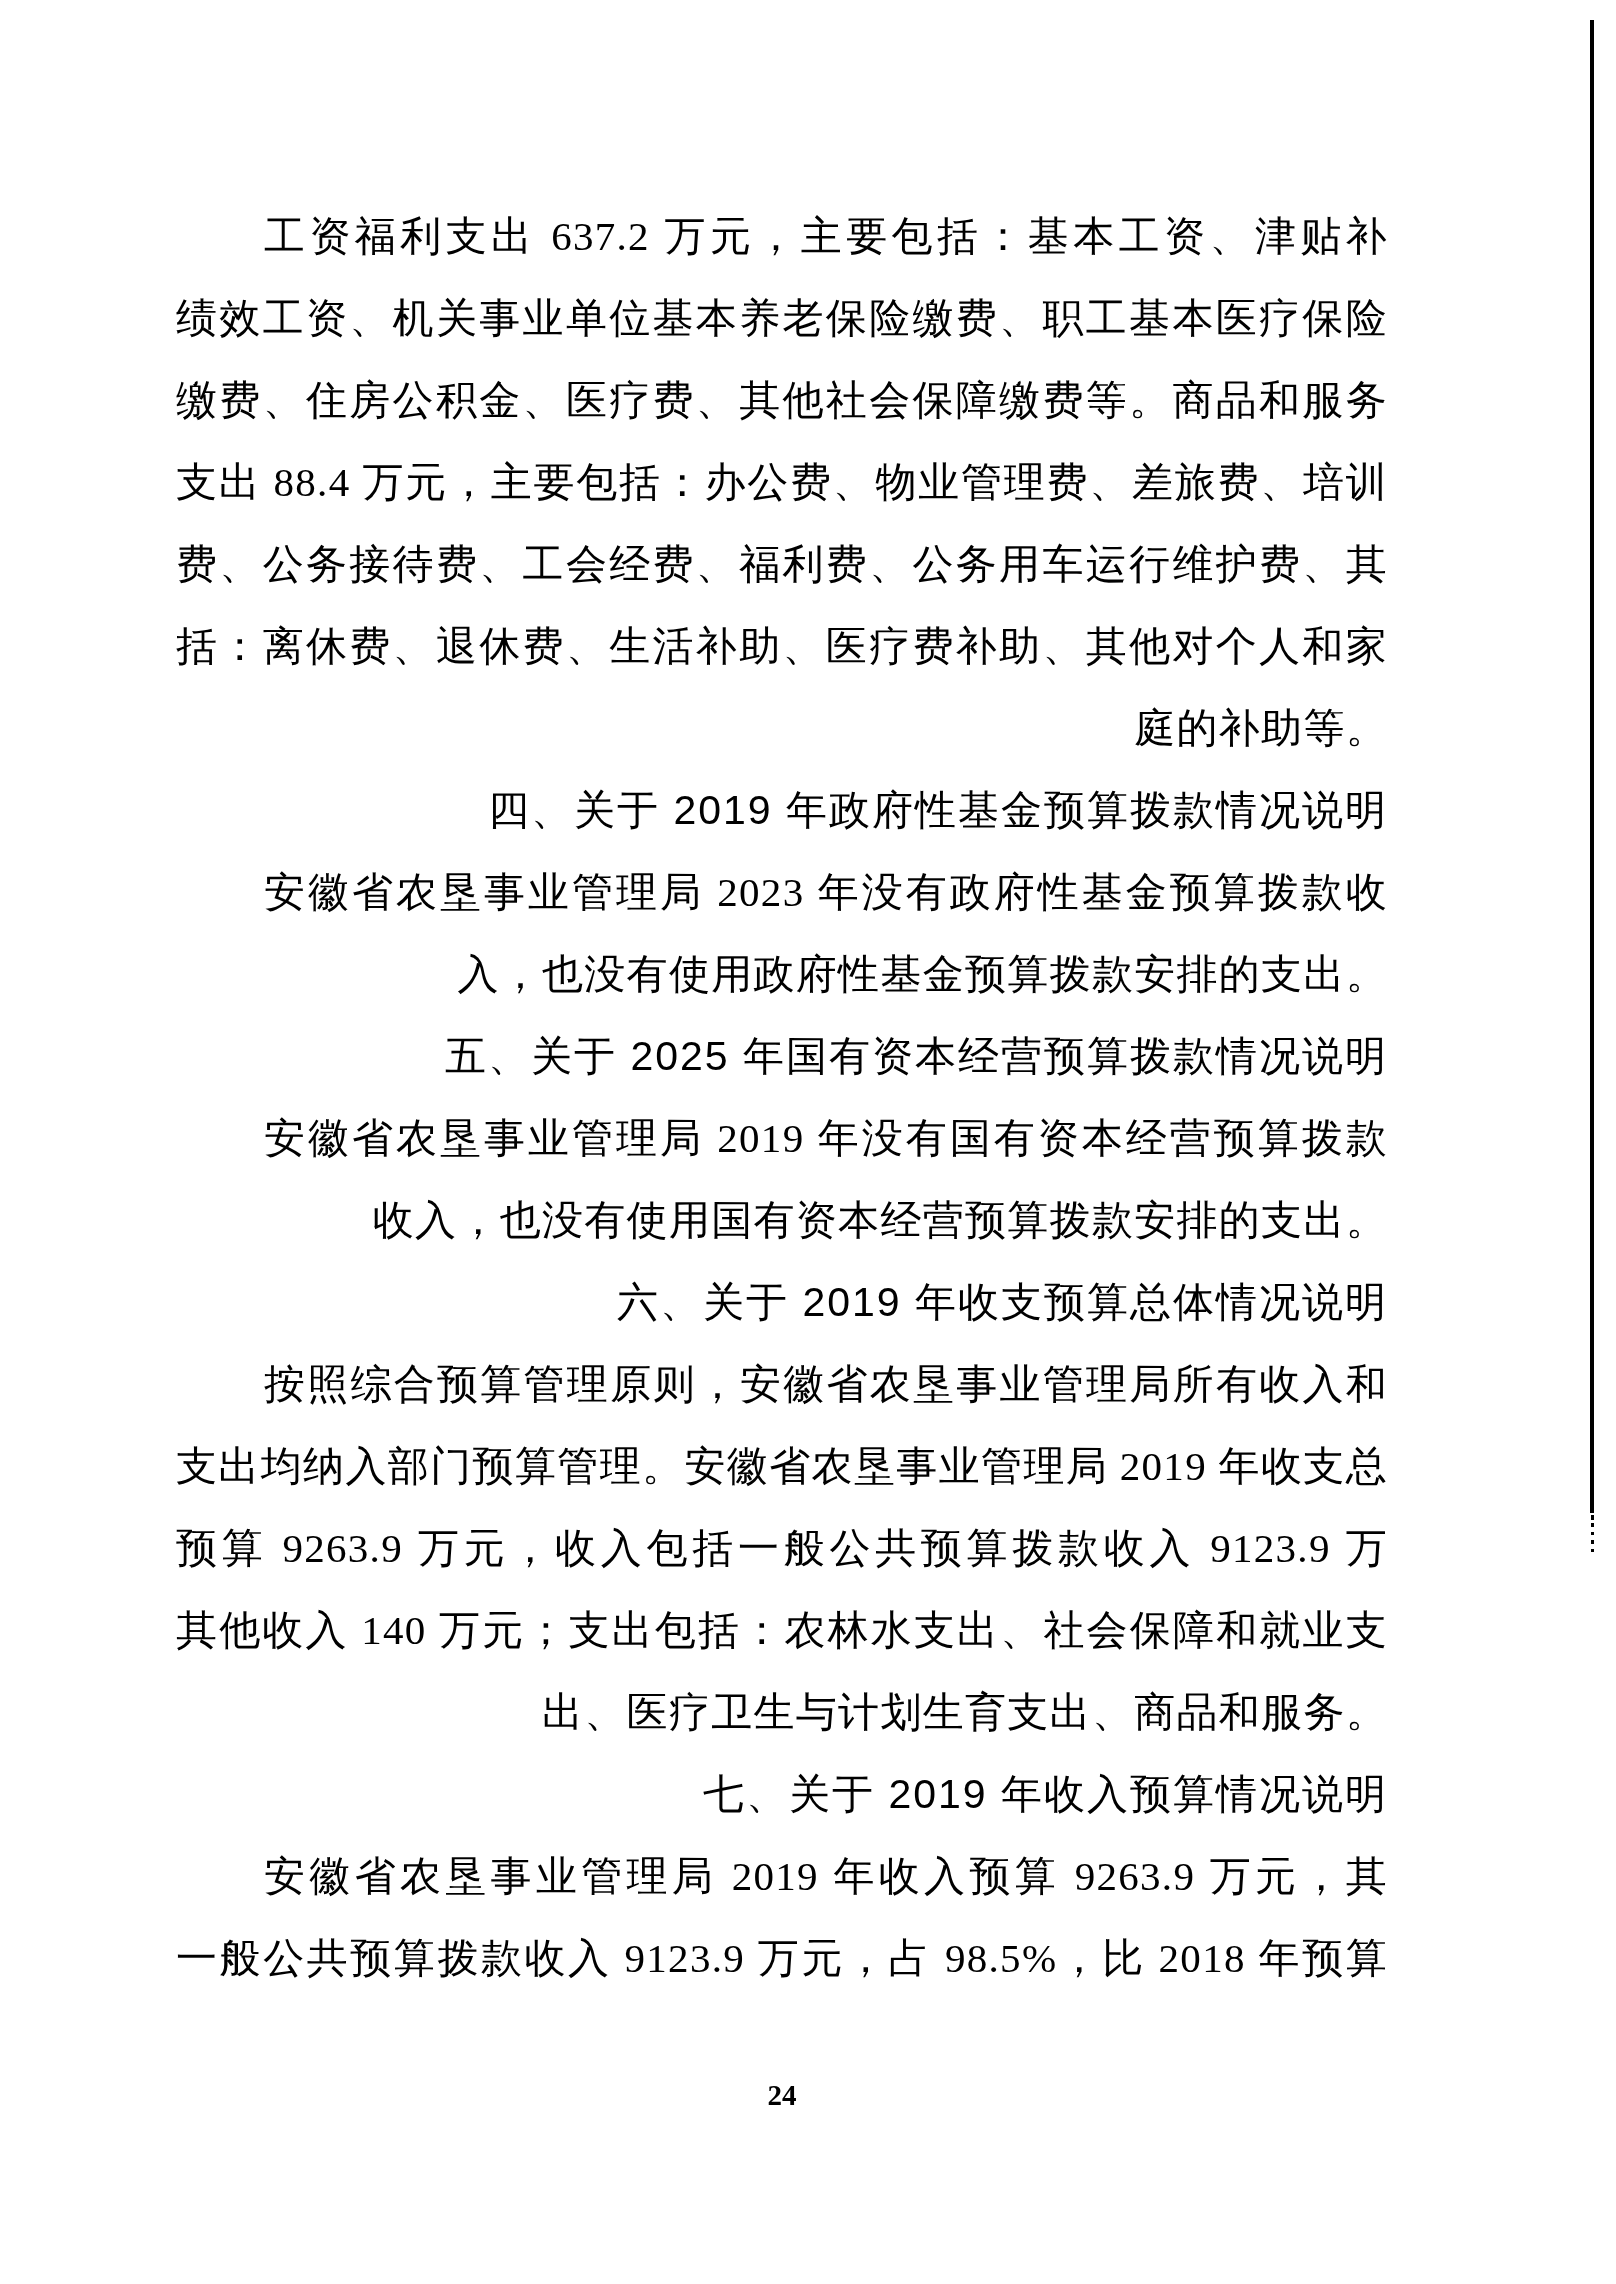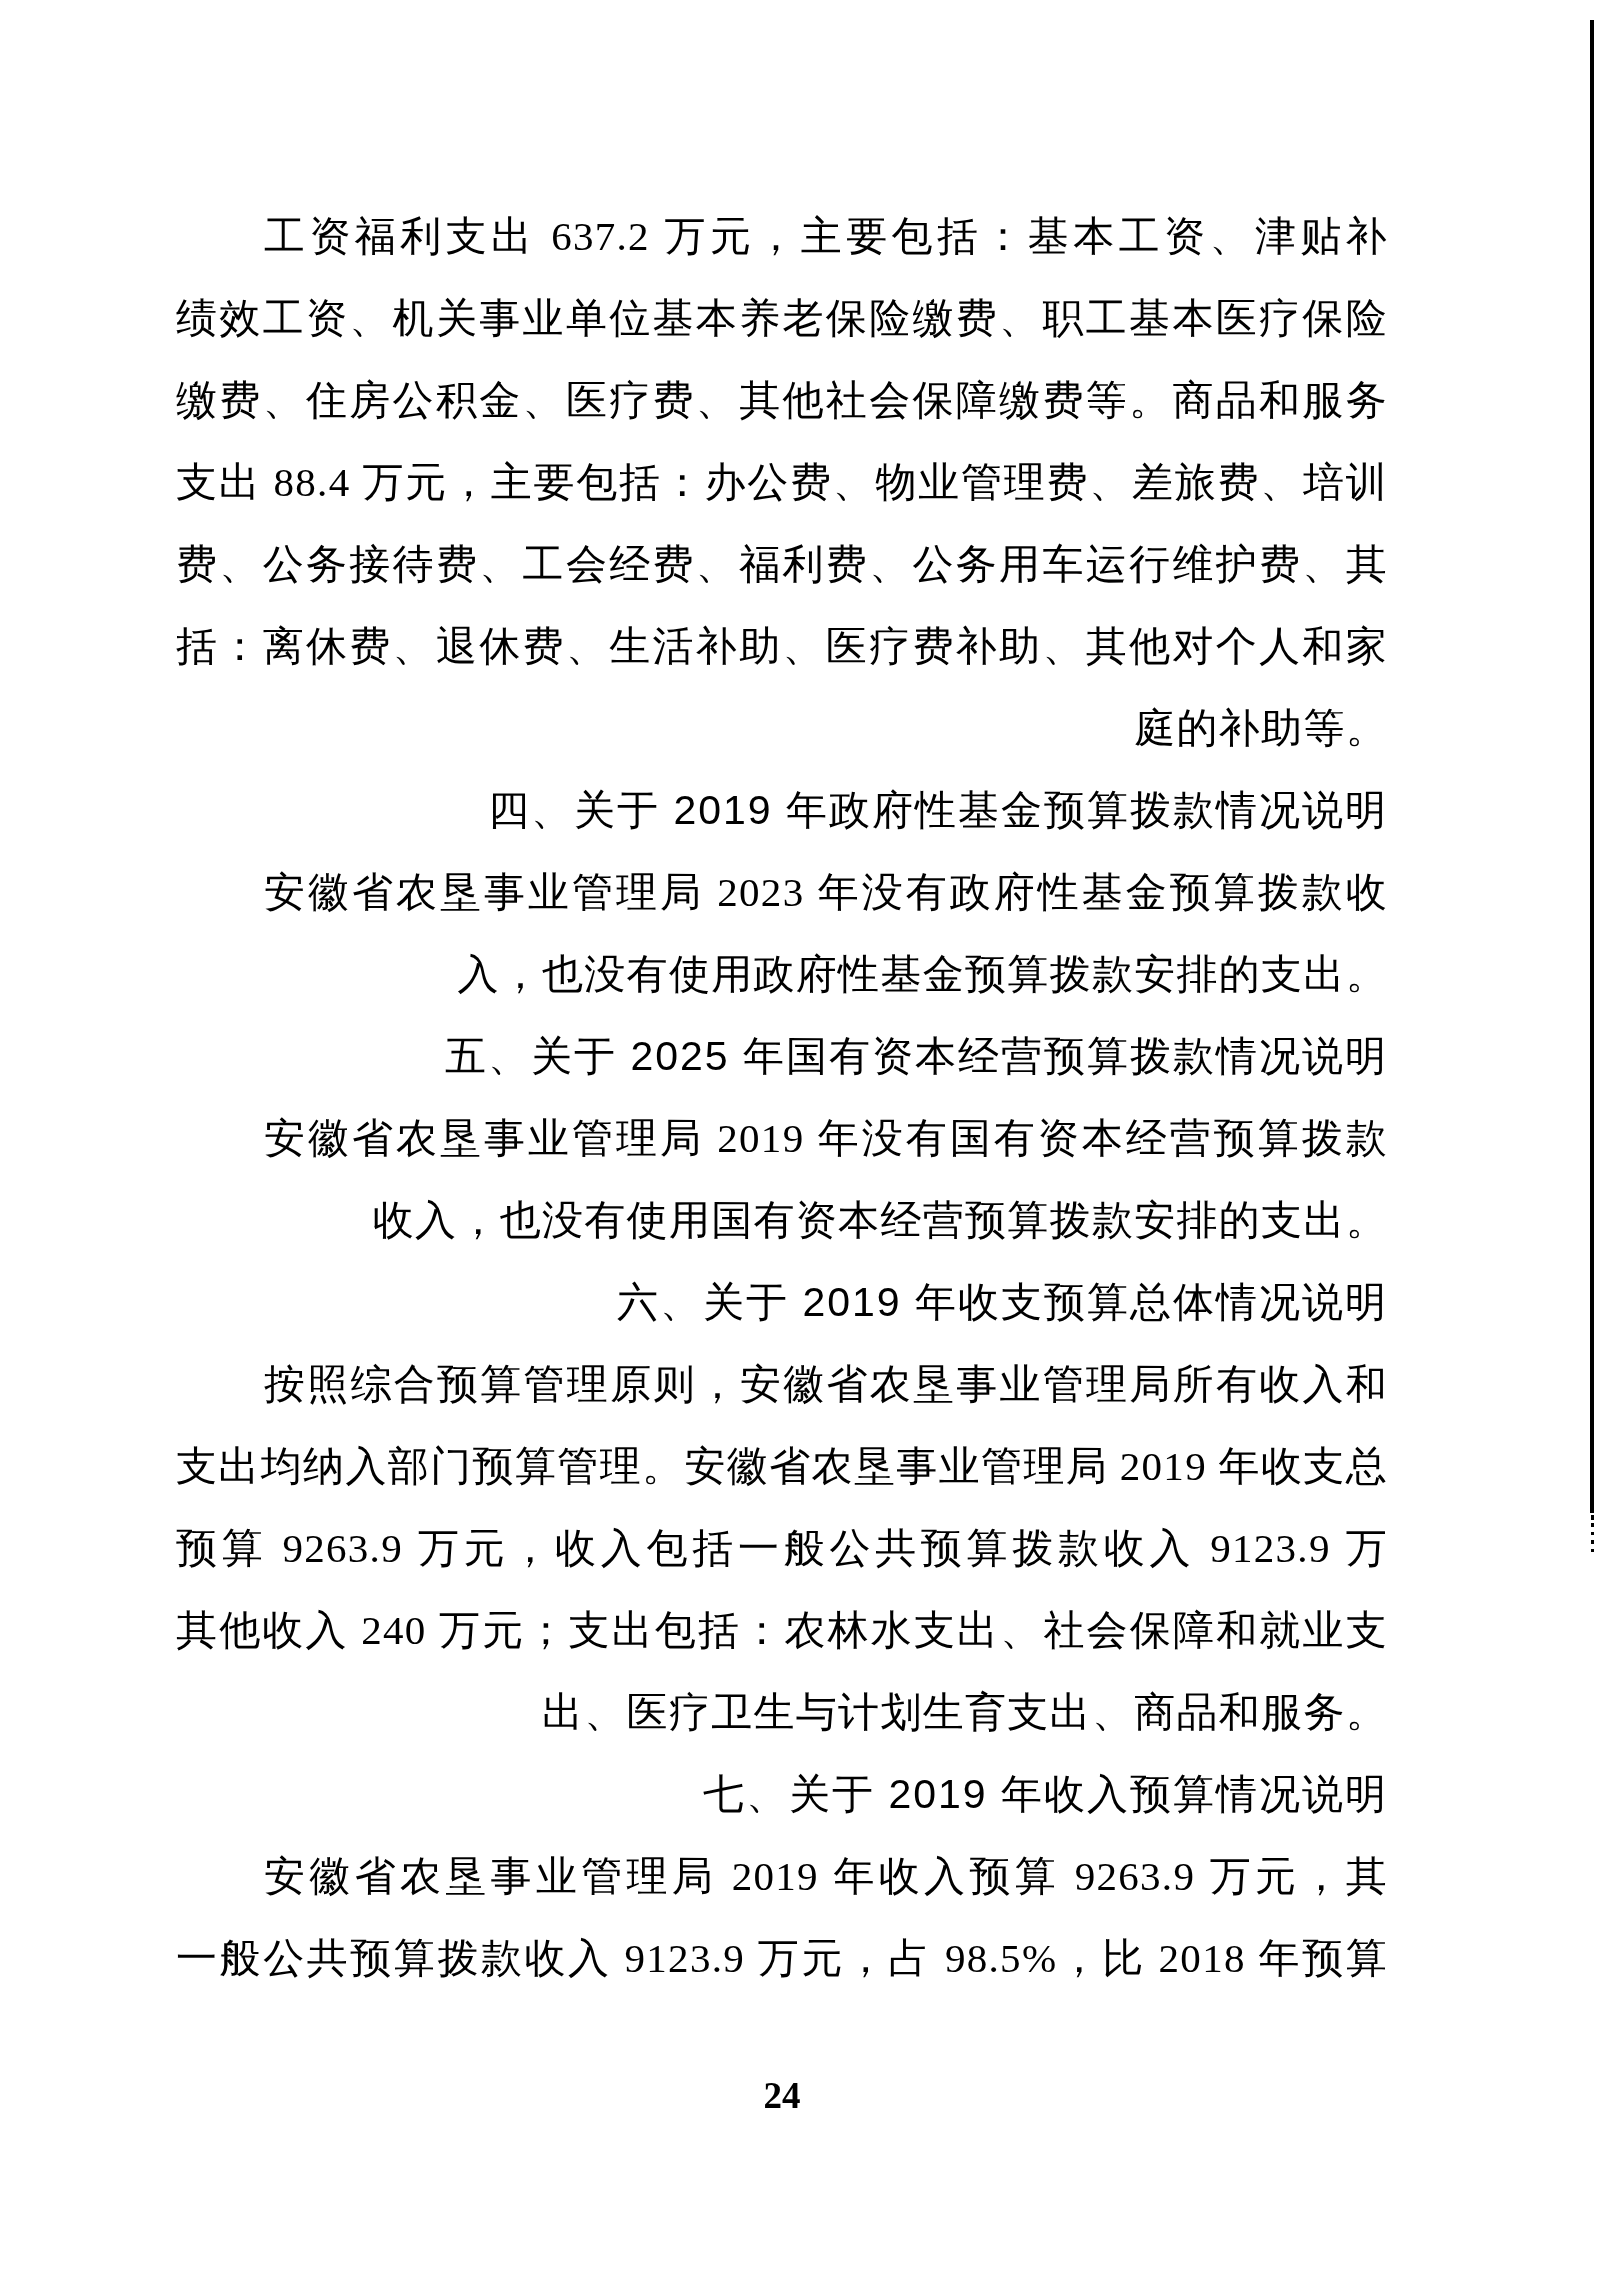--- a/index.html
+++ b/index.html
@@ -51,21 +51,21 @@
     font-weight: 400;
   }
   .page-number {
     position: absolute;
     left: 176px;
     top: 2079px;
     width: 1212px;
     text-align: center;
     font-family: "Liberation Serif", serif;
     font-weight: 700;
-    font-size: 37px;
+    font-size: 29px;
     line-height: 33px;
   }
   
   .scan-line {
     position: absolute;
     left: 1590px;
     top: 19.5px;
     width: 3.9px;
     height: 1493px;
     background: #000000;
@@ -105,21 +105,21 @@
       <div class="line heading left indent">四、关于 2019 年政府性基金预算拨款情况说明</div>
       <div class="line body justify indent">安徽省农垦事业管理局 2023 年没有政府性基金预算拨款收</div>
       <div class="line body left">入，也没有使用政府性基金预算拨款安排的支出。</div>
       <div class="line heading left indent">五、关于 2025 年国有资本经营预算拨款情况说明</div>
       <div class="line body justify indent">安徽省农垦事业管理局 2019 年没有国有资本经营预算拨款</div>
       <div class="line body left">收入，也没有使用国有资本经营预算拨款安排的支出。</div>
       <div class="line heading left indent">六、关于 2019 年收支预算总体情况说明</div>
       <div class="line body justify indent">按照综合预算管理原则，安徽省农垦事业管理局所有收入和</div>
       <div class="line body justify">支出均纳入部门预算管理。安徽省农垦事业管理局 2019 年收支总</div>
       <div class="line body justify">预算 9263.9 万元，收入包括一般公共预算拨款收入 9123.9 万元、</div>
-      <div class="line body justify">其他收入 240 万元；支出包括：农林水支出、社会保障和就业支</div>
+      <div class="line body justify">其他收入 140 万元；支出包括：农林水支出、社会保障和就业支</div>
       <div class="line body left">出、医疗卫生与计划生育支出、商品和服务。</div>
       <div class="line heading left indent">七、关于 2019 年收入预算情况说明</div>
       <div class="line body justify indent">安徽省农垦事业管理局 2019 年收入预算 9263.9 万元，其中：</div>
       <div class="line body justify">一般公共预算拨款收入 9123.9 万元，占 98.5%，比 2018 年预算</div>
     </div>
 
   <div class="page-number">24</div>
 
 </div>
 

